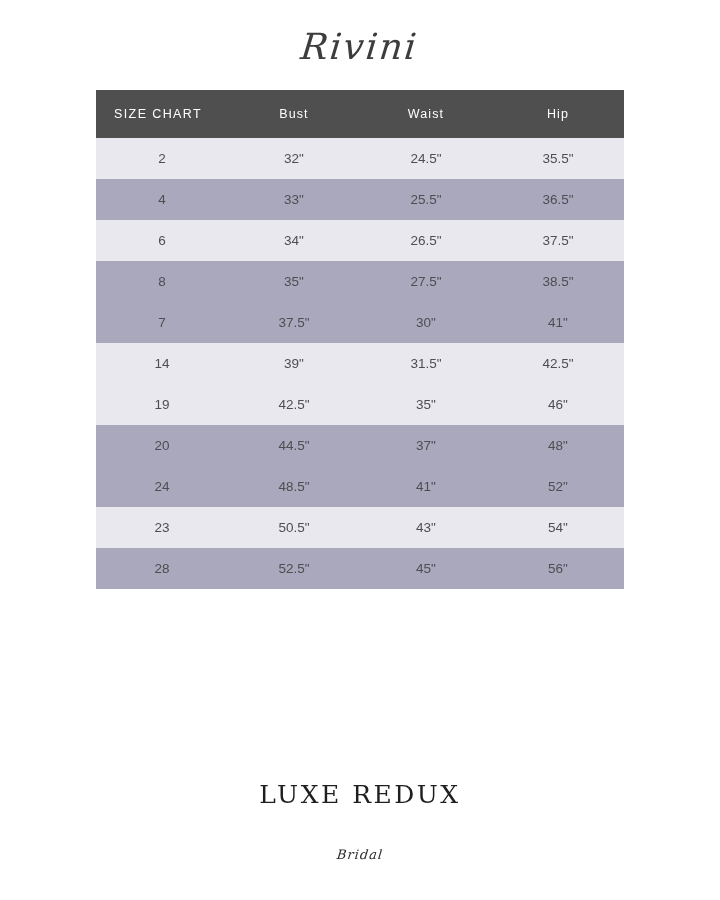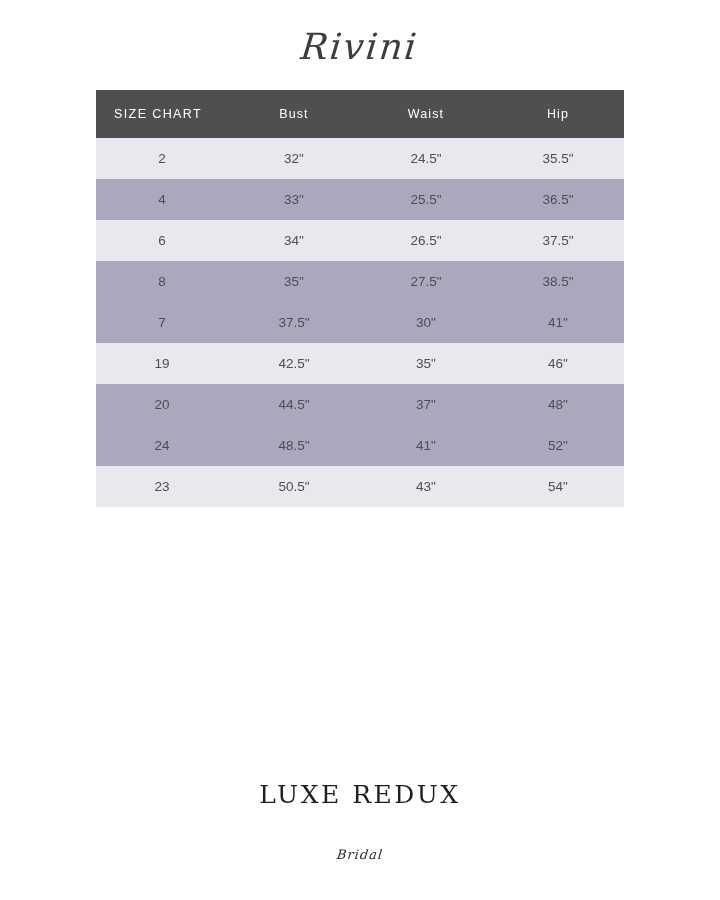--- a/index.html
+++ b/index.html
@@ -151,20 +151,26 @@
           <td>27.5"</td>
           <td>38.5"</td>
         </tr>
         <tr class="row-dark">
           <td>7</td>
           <td>37.5"</td>
           <td>30"</td>
           <td>41"</td>
         </tr>
         <tr class="row-light">
+          <td>14</td>
+          <td>39"</td>
+          <td>31.5"</td>
+          <td>42.5"</td>
+        </tr>
+        <tr class="row-light">
           <td>19</td>
           <td>42.5"</td>
           <td>35"</td>
           <td>46"</td>
         </tr>
         <tr class="row-dark">
           <td>20</td>
           <td>44.5"</td>
           <td>37"</td>
           <td>48"</td>
@@ -174,20 +180,26 @@
           <td>48.5"</td>
           <td>41"</td>
           <td>52"</td>
         </tr>
         <tr class="row-light">
           <td>23</td>
           <td>50.5"</td>
           <td>43"</td>
           <td>54"</td>
         </tr>
+        <tr class="row-dark">
+          <td>28</td>
+          <td>52.5"</td>
+          <td>45"</td>
+          <td>56"</td>
+        </tr>
       </tbody>
     </table>
   </div>
 
   <div class="footer">
     <div class="footer-main">LUXE REDUX</div>
     <div class="footer-sub">Bridal</div>
   </div>
 
 </div>

